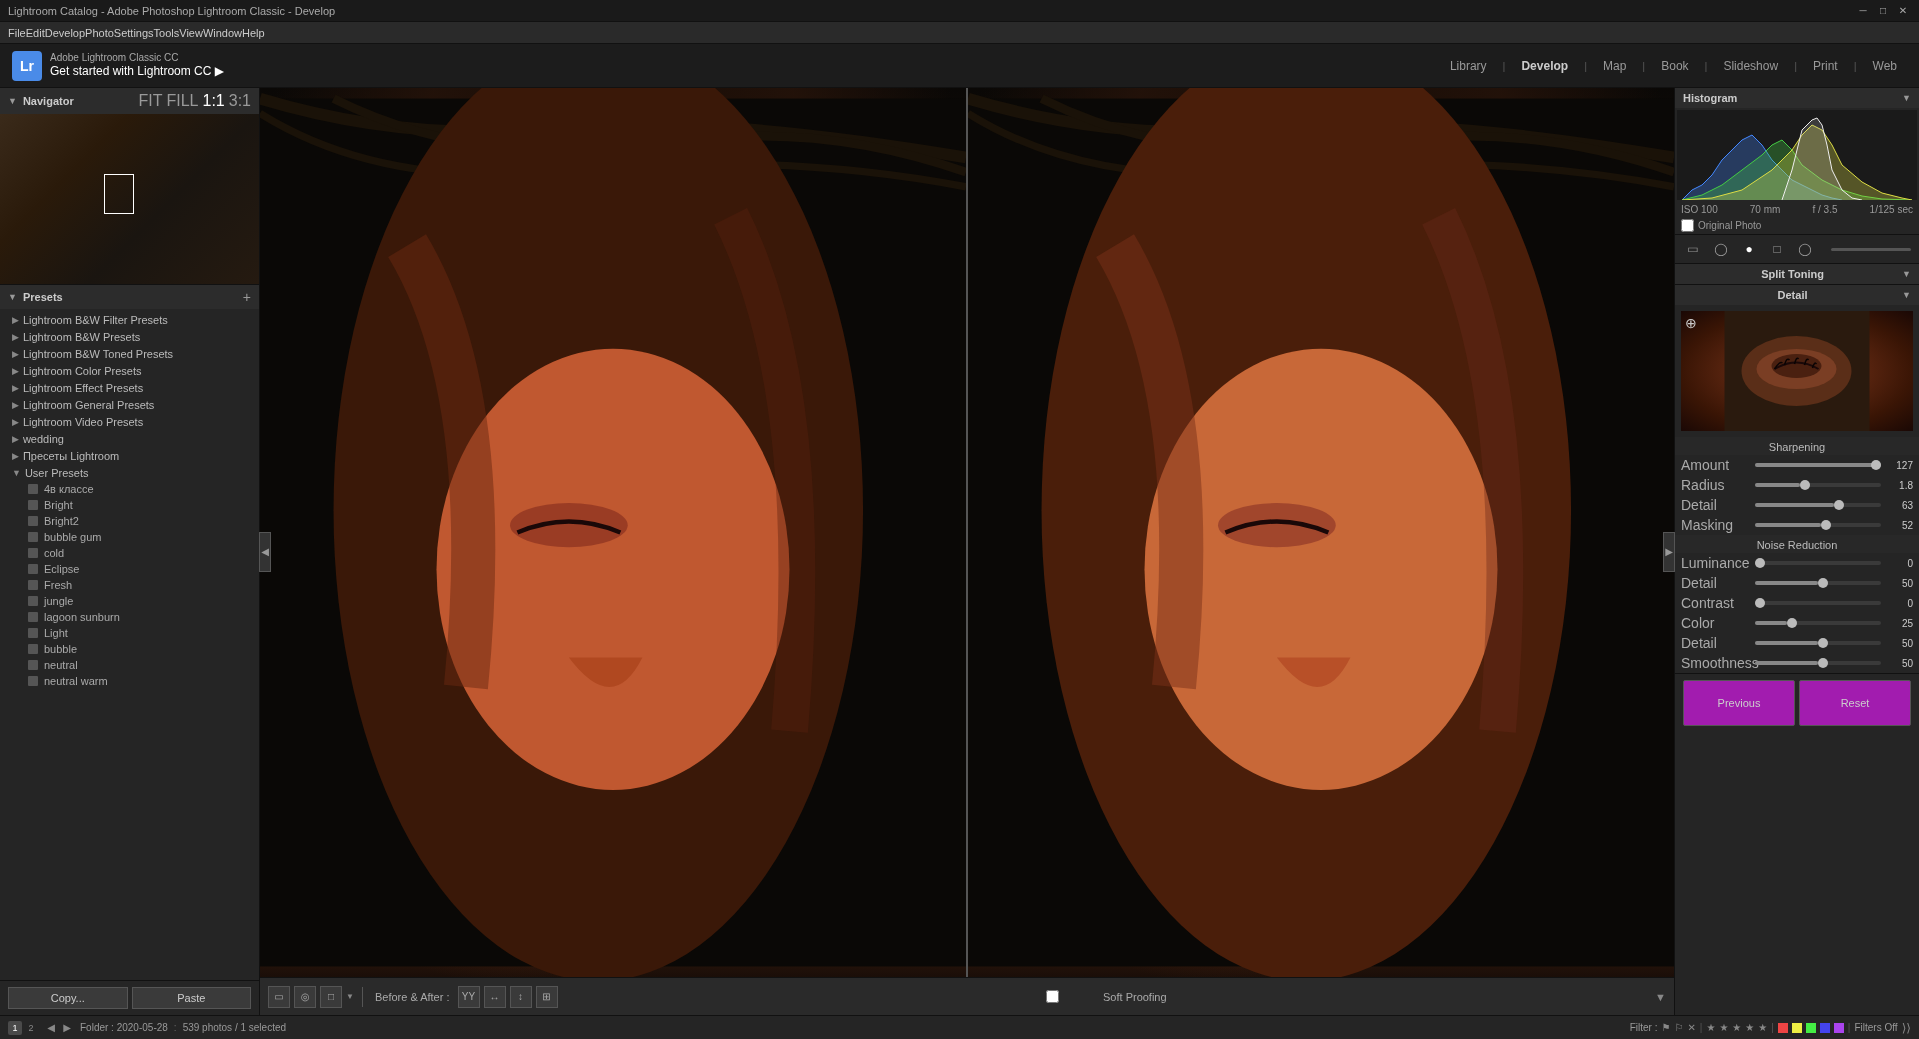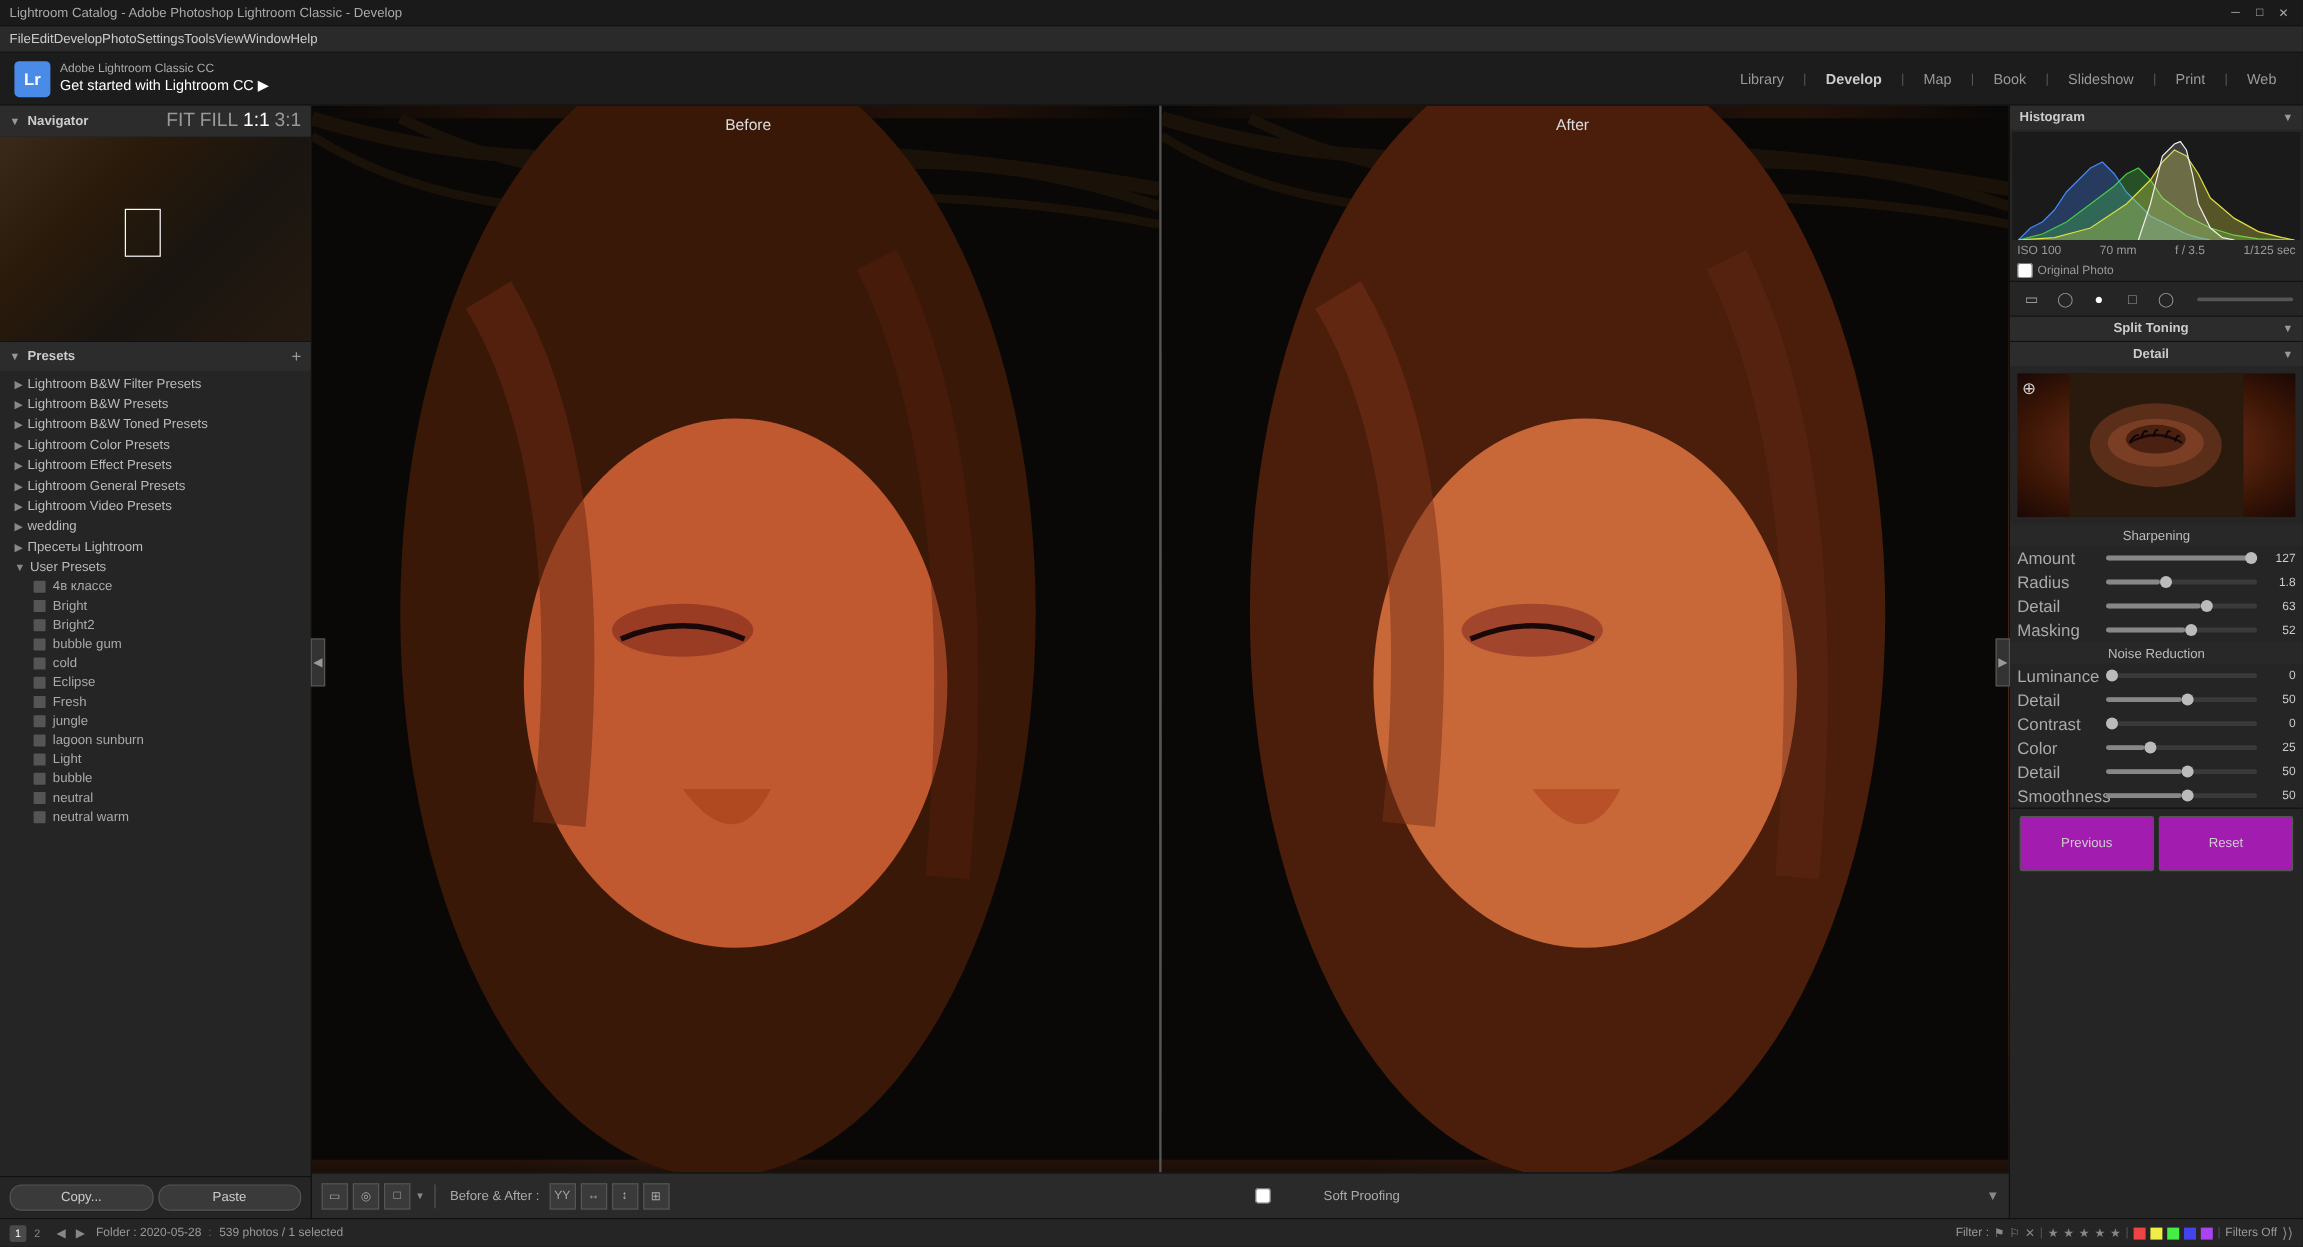--- a/index.html
+++ b/index.html
@@ -256,21 +256,21 @@
       border-top: 1px solid #111;
     }
     #copy-paste button {
       flex: 1;
       padding: 4px 8px;
       background: #3a3a3a;
       border: 1px solid #555;
       color: #ccc;
       font-size: 11px;
       cursor: pointer;
-      border-radius: 10px;
+      border-radius: 0;
     }
 
     
     #center-panel {
       flex: 1;
       display: flex;
       flex-direction: column;
       background: #1a1a1a;
       position: relative;
     }
@@ -856,24 +856,20 @@
       <button>Copy...</button>
       <button>Paste</button>
     </div>
   </div>
 
   <div class="collapse-tab-left">◀</div>
 
   <div id="center-panel">
 
     <div id="image-area">
-      <div id="before-after-labels">
-        <div id="before-label">Before</div>
-        <div id="after-label">After</div>
-      </div>
       <div id="images-container">
 
         <div class="image-half">
           <div class="photo-simulation face-layer before-photo">
             
             <svg width="100%" height="100%" viewBox="0 0 480 590" xmlns="http://www.w3.org/2000/svg">
 
               <rect width="480" height="590" fill="#0a0806"></rect>
 
               <path d="M0,0 Q100,30 200,20 Q300,10 480,40" stroke="#1a1208" stroke-width="8" fill="none"></path>

